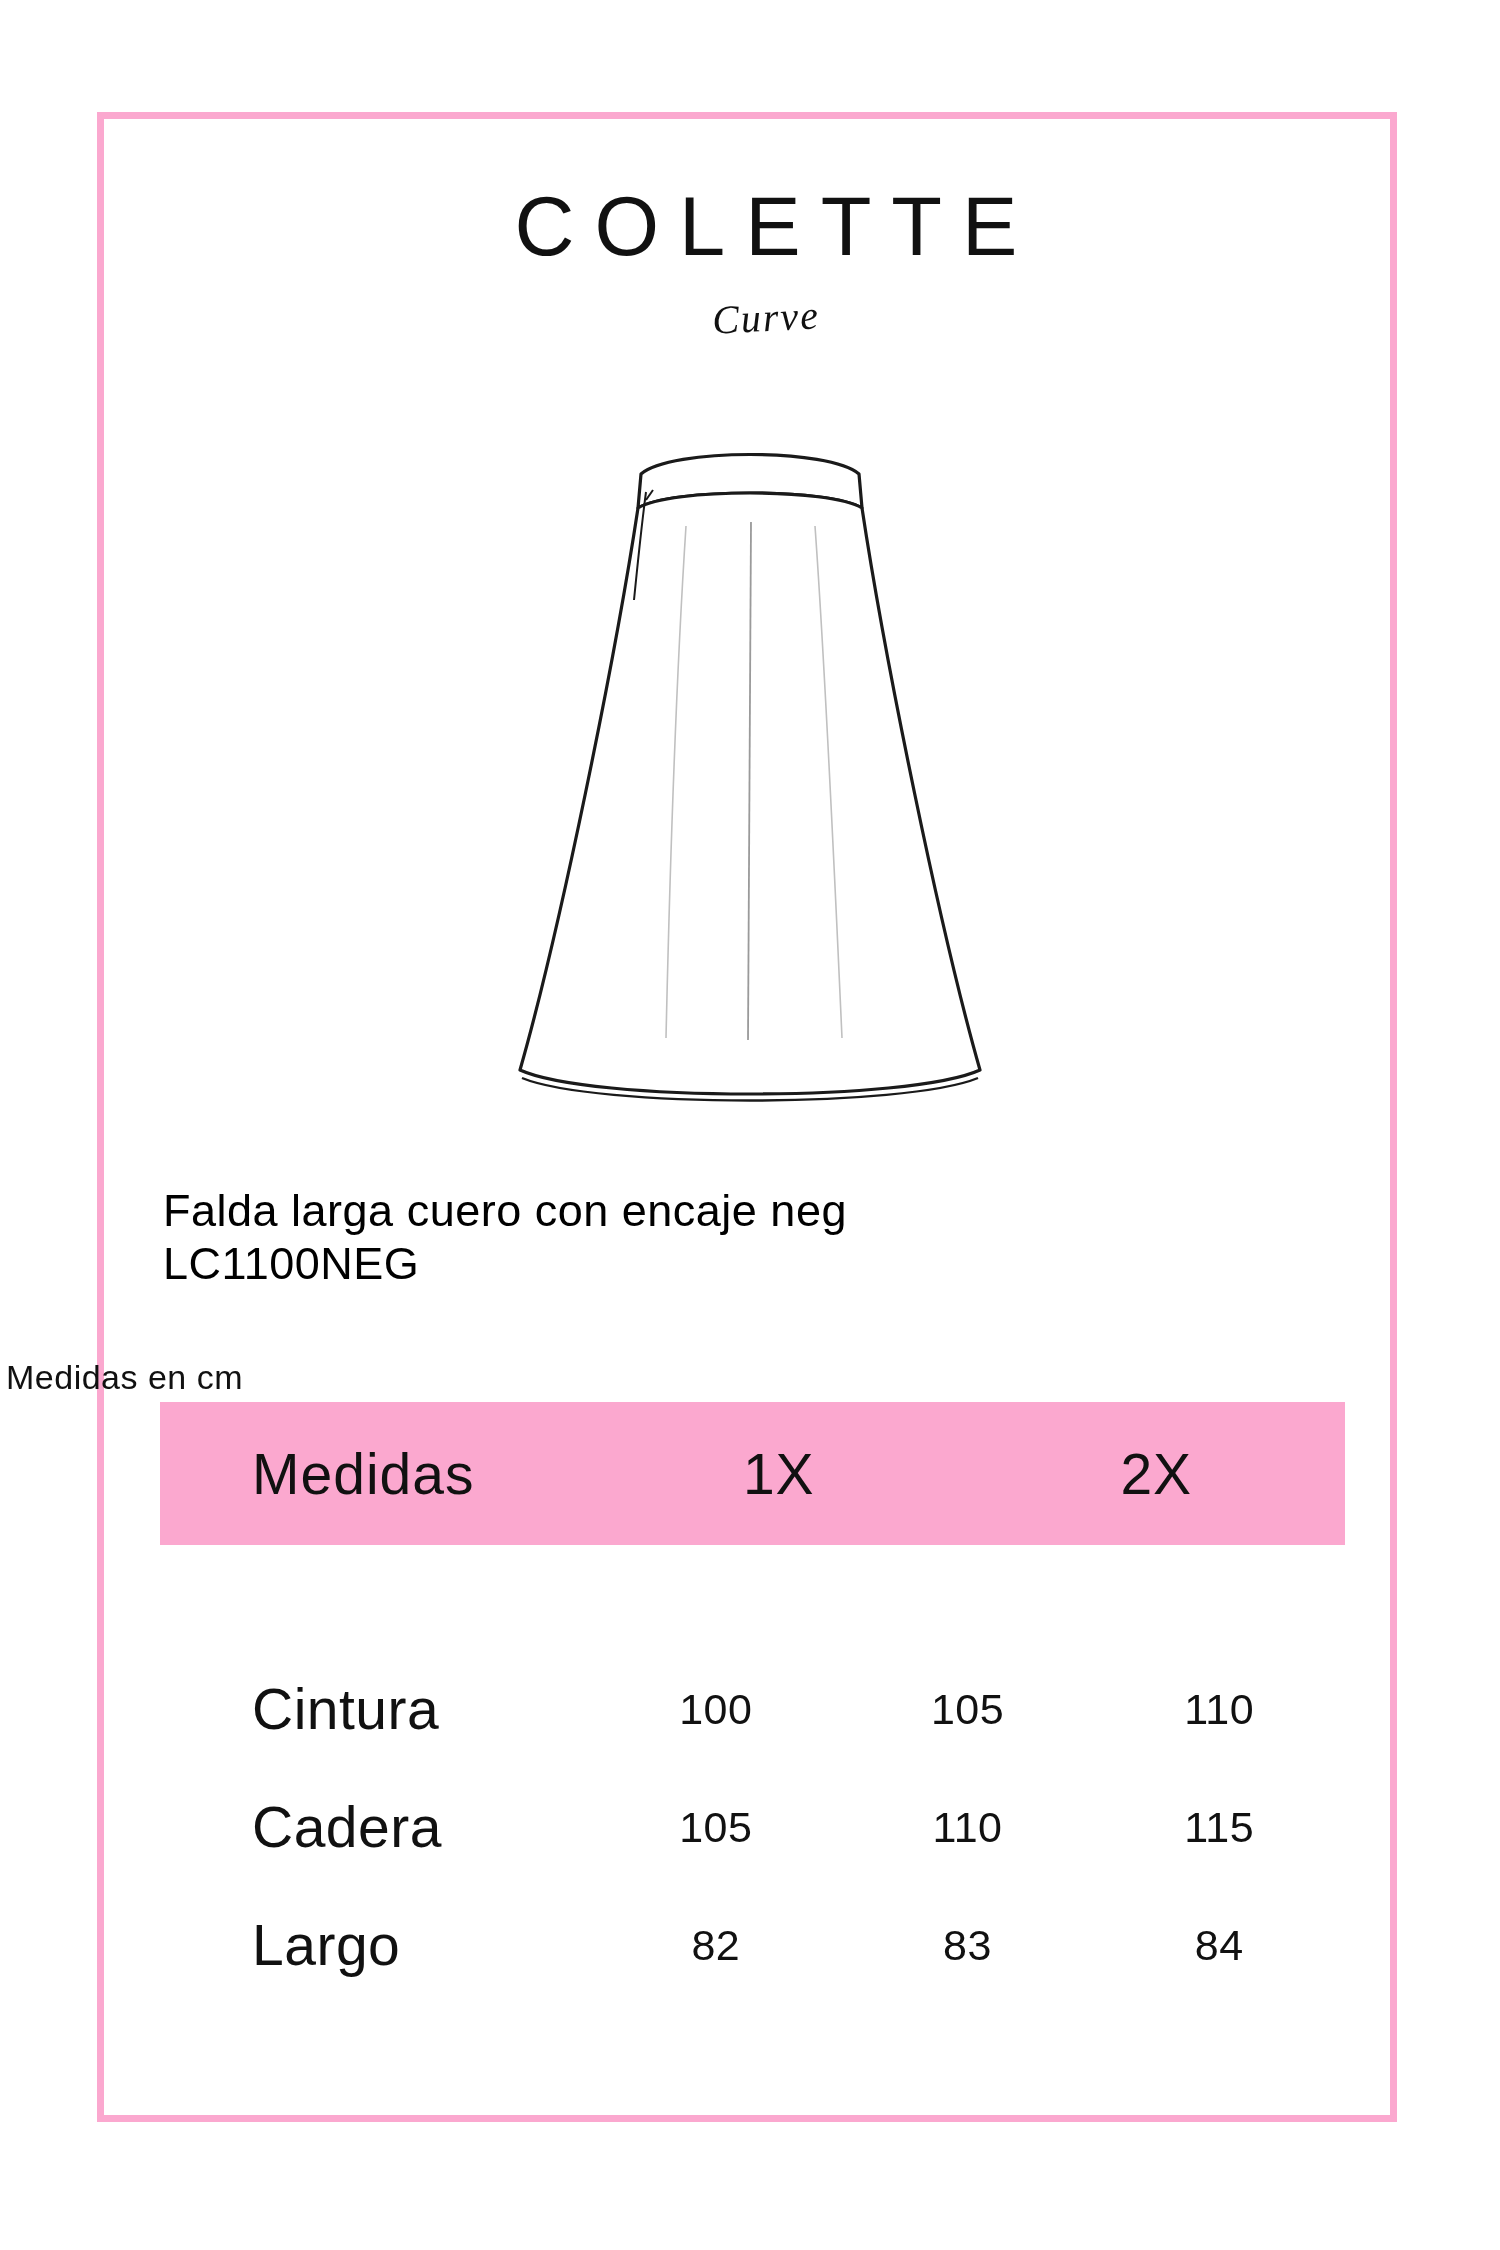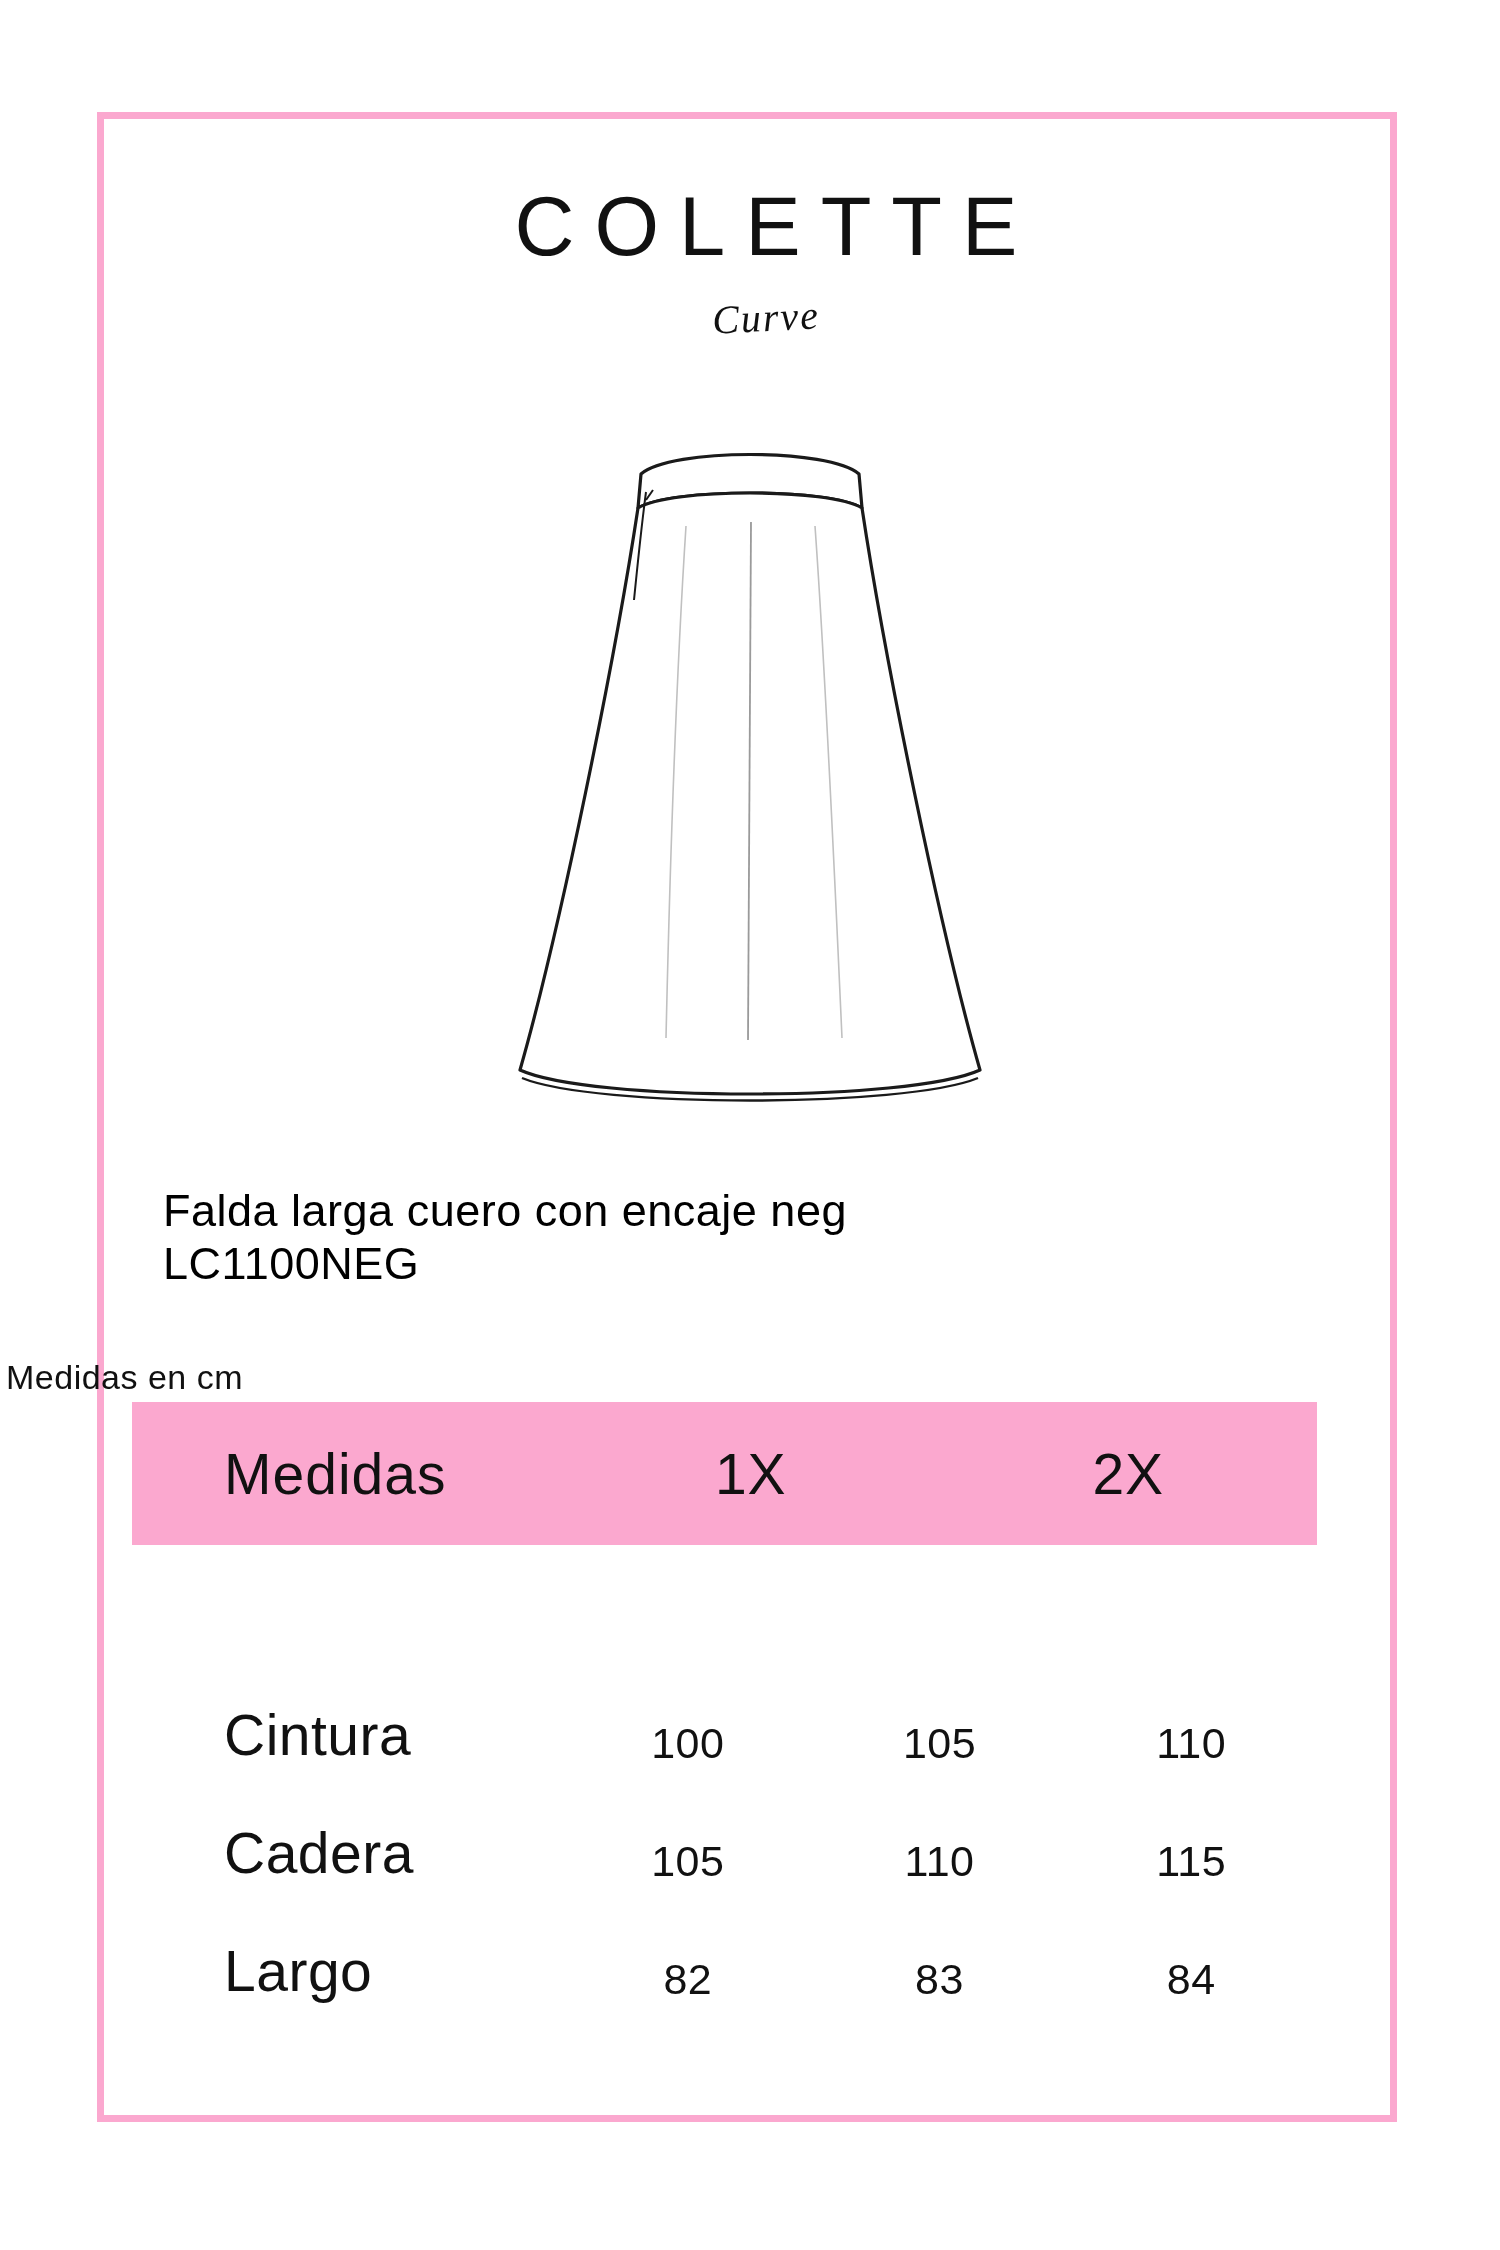--- a/index.html
+++ b/index.html
@@ -99,21 +99,21 @@
     font-weight: 300;
     font-size: 34px;
     color: #111111;
     letter-spacing: 0.5px;
     margin-left: 6px;
   }
 
   
   .size-table {
     position: absolute;
-    left: 132px;
+    left: 160px;
     top: 1402px;
     width: 1185px;
   }
   .table-head {
     display: flex;
     align-items: center;
     background: #FBA8CF;
     height: 143px;
   }
   .th-label {
@@ -134,21 +134,21 @@
     font-size: 57px;
     color: #111111;
     letter-spacing: 1px;
   }
 
   .table-body {
     padding-top: 105px;
   }
   .tr {
     display: flex;
-    align-items: flex-end;
+    align-items: center;
     height: 118px;
   }
   .td-label {
     width: 430px;
     padding-left: 92px;
     box-sizing: border-box;
     font-family: "Liberation Sans", sans-serif;
     font-weight: 300;
     font-size: 57px;
     color: #111111;

